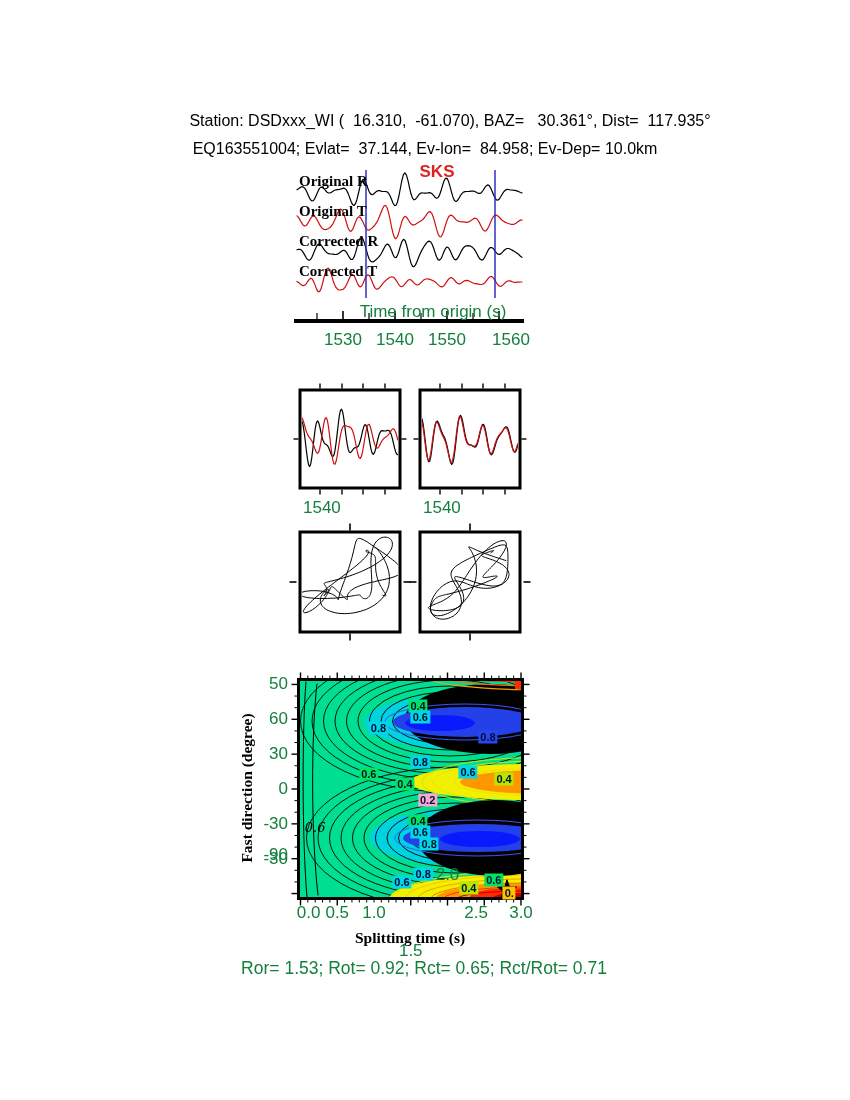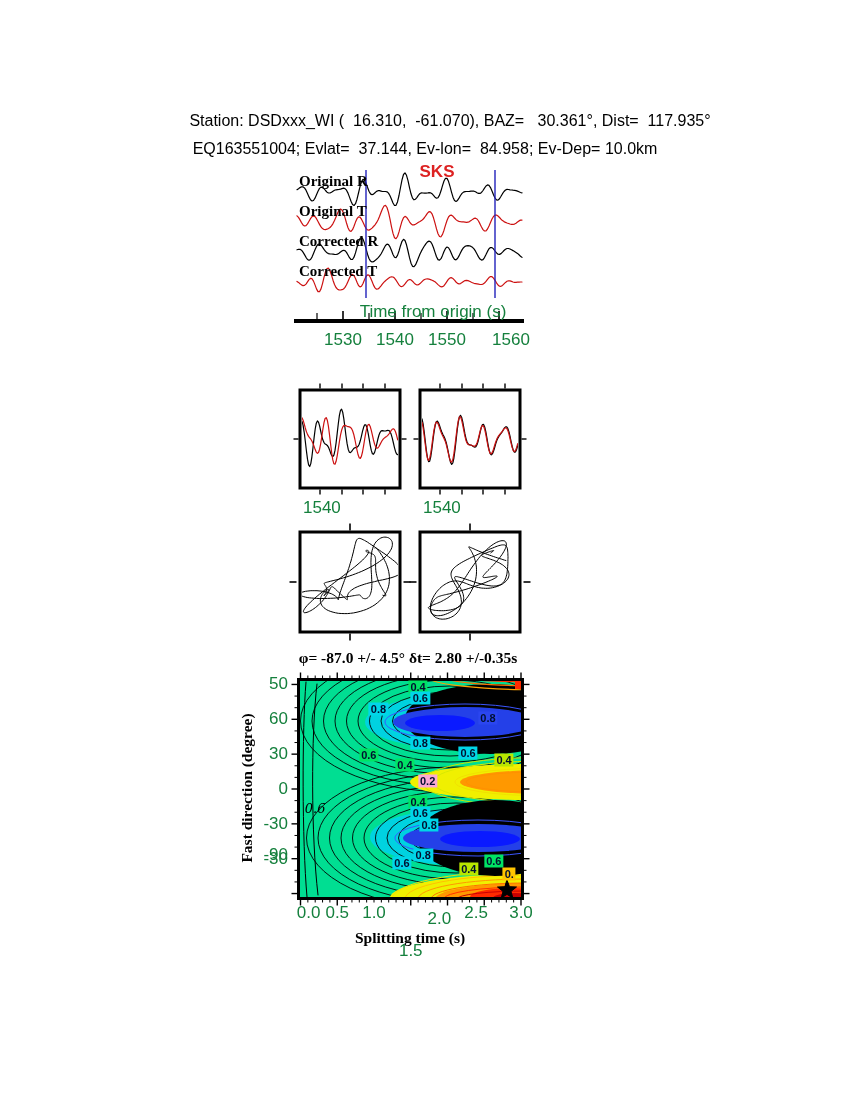--- a/index.html
+++ b/index.html
@@ -6,21 +6,21 @@
   .page{position:relative;width:850px;height:1100px;background:#ffffff;overflow:hidden;
         font-family:"Liberation Sans",sans-serif;}
   .abs{position:absolute;white-space:pre;}
   .hdr{width:850px;text-align:center;font-size:16px;color:#000;}
   .sans17{font-size:17px;color:#15803d;}
   .serifbold{font-family:"Liberation Serif",serif;font-weight:bold;font-size:15.5px;color:#000;}
   .tracelab{font-family:"Liberation Serif",serif;font-weight:bold;font-size:15px;color:#000;}
   .phase{font-size:17px;font-weight:bold;}
   .ctr{transform:translate(-50%,0);}
   .clab{position:absolute;transform:translate(-50%,-50%);font-size:11px;font-weight:bold;
-        line-height:13px;padding:0 2px;color:#001030;z-index:3;}
+        line-height:13px;padding:0 2px;color:#001030;z-index:3;margin-top:19px;}
   .clab.plain{font-family:"DejaVu Serif",serif;font-style:italic;font-weight:normal;
         font-size:13px;background:transparent;color:#000;}
   .ylab-rot{transform:rotate(-90deg);transform-origin:center center;text-align:center;}
   svg{position:absolute;left:0;top:0;z-index:1;}
   .txt{z-index:2;}
 </style>
 </head>
 <body>
 
 <div class="page">
@@ -294,30 +294,29 @@
   <div id="seisTickLabels">
       <div class="abs txt sans17" style="left: 317px; top: 330px; width: 52px; text-align: center;">1530</div>
       <div class="abs txt sans17" style="left: 369px; top: 330px; width: 52px; text-align: center;">1540</div>
       <div class="abs txt sans17" style="left: 421px; top: 330px; width: 52px; text-align: center;">1550</div>
       <div class="abs txt sans17" style="left: 473px; top: 330px; width: 52px; text-align: center; margin-left: 12px;">1560</div>
     </div>
 
   <div class="abs sans17 txt" style="left:303px;top:498px;">1540</div>
   <div class="abs sans17 txt" style="left:423px;top:498px;">1540</div>
 
-  <div class="abs serifbold txt ctr" style="left:408px;top:649px;">φ= -87.0 +/- 4.5° δt= 2.80 +/-0.35s</div>
   <div class="abs serifbold txt ylab-rot" style="left:137px;top:779px;width:220px;">Fast direction (degree)</div>
   <div class="abs serifbold txt ctr" style="left:410px;top:929px;">Splitting time (s)</div>
 
   <div id="contourTickLabels">
       <div class="abs txt sans17" style="left: 280.5px; top: 903px; width: 40px; text-align: right;">0.0</div>
       <div class="abs txt sans17" style="left: 317.25px; top: 903px; width: 40px; text-align: center;">0.5</div>
       <div class="abs txt sans17" style="left: 354px; top: 903px; width: 40px; text-align: center;">1.0</div>
       <div class="abs txt sans17" style="left: 390.75px; top: 903px; width: 40px; text-align: center; margin-top: 38px;">1.5</div>
-      <div class="abs txt sans17" style="left: 427.5px; top: 909px; width: 40px; text-align: left;">2.0</div>
+      <div class="abs txt sans17" style="left: 427.5px; top: 865px; width: 40px; text-align: center;">2.0</div>
       <div class="abs txt sans17" style="left: 464.25px; top: 903px; width: 40px; text-align: left;">2.5</div>
       <div class="abs txt sans17" style="left: 501px; top: 903px; width: 40px; text-align: center;">3.0</div>
       <div class="abs txt sans17" style="left: 240px; top: 674.447px; width: 48px; text-align: right;">50</div>
       <div class="abs txt sans17" style="left: 240px; top: 709.298px; width: 48px; text-align: right;">60</div>
       <div class="abs txt sans17" style="left: 240px; top: 744.149px; width: 48px; text-align: right;">30</div>
       <div class="abs txt sans17" style="left: 240px; top: 779px; width: 48px; text-align: right;">0</div>
       <div class="abs txt sans17" style="left: 240px; top: 813.851px; width: 48px; text-align: right;">-30</div>
       <div class="abs txt sans17" style="left: 240px; top: 848.702px; width: 48px; text-align: right;">-30</div>
       <div class="abs txt sans17" style="left: 240px; top: 845px; width: 48px; text-align: right;">-90</div>
     </div>
@@ -336,13 +335,14 @@
       <div class="clab" style="left: 418.1px; top: 801.779px; background: rgb(0, 227, 100);">0.4</div>
       <div class="clab" style="left: 420.305px; top: 813.396px; background: rgb(0, 214, 232);">0.6</div>
       <div class="clab" style="left: 429.125px; top: 825.013px; background: rgb(0, 214, 232);">0.8</div>
       <div class="clab" style="left: 423.245px; top: 855.217px; background: rgb(0, 214, 232);">0.8</div>
       <div class="clab" style="left: 401.93px; top: 863.349px; background: rgb(0, 214, 232);">0.6</div>
       <div class="clab" style="left: 493.805px; top: 861.025px; background: rgb(0, 227, 100);">0.6</div>
       <div class="clab" style="left: 468.815px; top: 869.157px; background: rgb(184, 230, 0);">0.4</div>
       <div class="clab" style="left: 509.24px; top: 873.804px; background: rgb(255, 196, 0);">0.</div>
     </div>
 
+  <div class="abs sans17 txt ctr" style="left:424px;top:958px;font-size:17.5px;">Ror= 1.53; Rot= 0.92; Rct= 0.65; Rct/Rot= 0.71</div>
 </div>
 
 </body></html>

